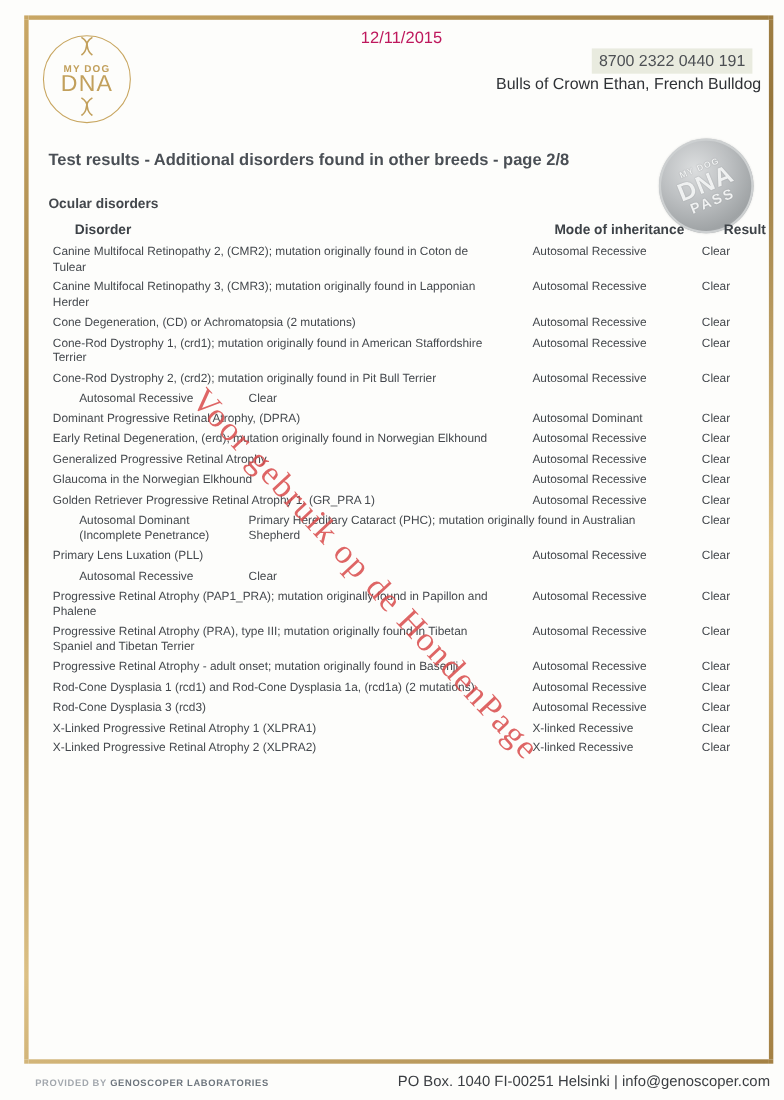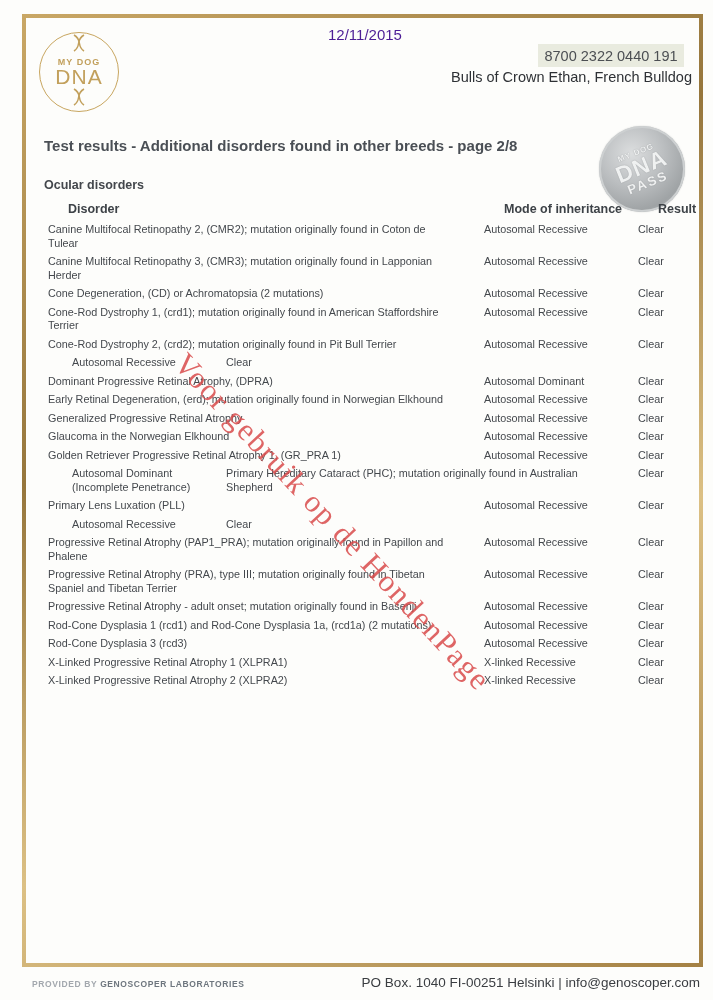--- a/index.html
+++ b/index.html
@@ -20,21 +20,21 @@
   .logo{
     position:absolute;left:39px;top:32px;width:78px;height:78px;
     border:1.5px solid #c8a660;border-radius:50%;
     display:flex;flex-direction:column;align-items:center;justify-content:center;
     background:#fdfdfb;
   }
   .logo .l1{font-size:9px;font-weight:bold;letter-spacing:1px;color:#c2a05c;line-height:10px;}
   .logo .l2{font-size:21px;font-weight:400;letter-spacing:1px;color:#c2a05c;line-height:20px;}
   .helix{display:block;margin:1px 0;}
   
-  .date{position:absolute;left:328px;top:26px;font-size:15px;color:#4c1d95;}
+  .date{position:absolute;left:328px;top:26px;font-size:15px;color:#be185d;}
   .idbadge{
     position:absolute;left:538px;top:44px;width:146px;height:23px;
     background:#e9ebdf;display:flex;align-items:center;justify-content:center;
     font-size:14.5px;color:#4c4f53;text-align:right;
   }
   .owner{position:absolute;right:21px;top:69px;width:300px;text-align:right;font-size:14.5px;color:#2e3135;}
   .title{position:absolute;left:44px;top:137px;font-size:15px;font-weight:bold;color:#4a4f55;}
   .section{position:absolute;left:44px;top:178px;font-size:12.5px;font-weight:bold;color:#43474c;}
   
   .seal{

